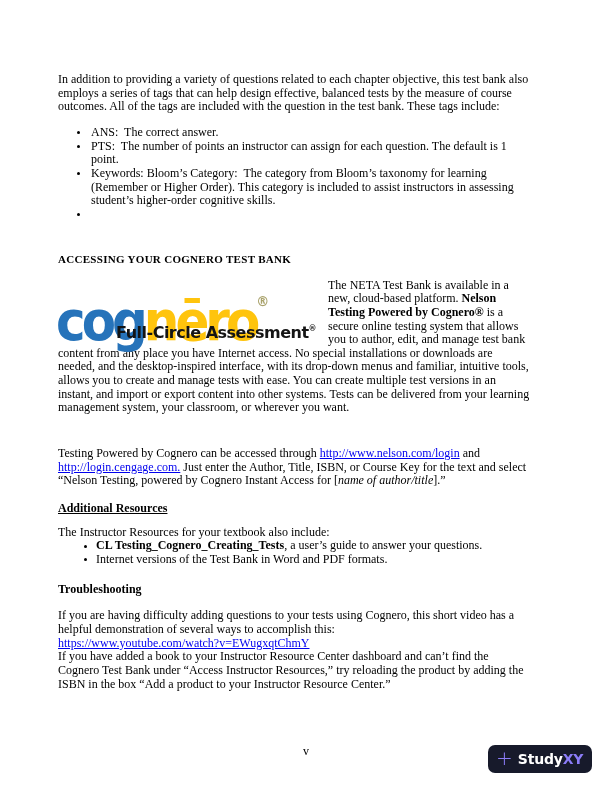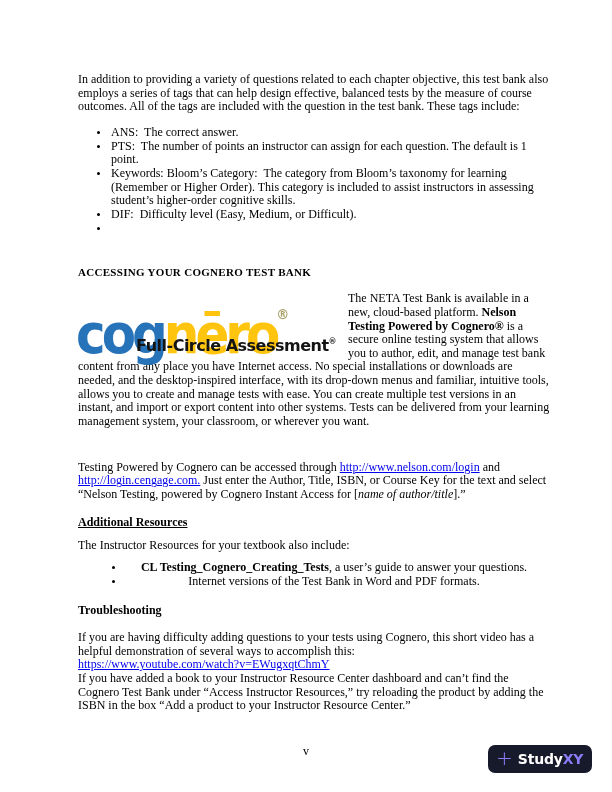--- a/index.html
+++ b/index.html
@@ -2,21 +2,21 @@
 <html><head>
 <meta charset="utf-8">
 <style>
   html,body { margin:0; padding:0; }
   body {
     width:612px; height:792px; position:relative; overflow:hidden;
     background:#FFFFFF; color:#000000;
     font-family:"Liberation Serif", serif;
   }
   .content {
-    position:absolute; left:78px; top:73px; width:474px;
+    position:absolute; left:58px; top:73px; width:474px;
     font-size:12px; line-height:13.65px;
   }
   .para { margin:0; }
   .bold { font-weight:bold; }
   .italic { font-style:italic; }
   a.doc-link { color:#0000EE; text-decoration:underline; cursor:pointer; }
 
   
   .tag-list { margin:12px; padding:0; list-style:none; }
   .tag-list .li { position:relative; padding-left:21px; min-height:13.65px; }
@@ -48,21 +48,21 @@
     font-size:16px; line-height:16px; letter-spacing:-0.5px; color:#141414; white-space:nowrap;text-align:right;
   }
   .tagline-reg { font-size:8px; vertical-align:7px; letter-spacing:0; }
   .clear { clear:both; }
 
   .para-access { margin-top:32px; }
   .add-res-heading { margin-top:14px; font-weight:bold; text-decoration:underline; }
   .instr-para { margin-top:10px; }
 
   
-  .sub-list { margin:8px; padding:0; list-style:none;text-align:center; }
+  .sub-list { margin:0; padding:0; list-style:none; }
   .sub-list .li2 { position:relative; padding-left:38px; min-height:13.65px; }
   .sub-list .li2::before {
     content:""; position:absolute; left:26px; top:5.2px;
     width:3.2px; height:3.2px; border-radius:50%; background:#000;
   }
 
   .trouble-heading { margin-top:16px; font-weight:bold; }
   .trouble-para { margin-top:13px; }
 
   .footer-page {
@@ -88,21 +88,20 @@
 <body>
 
 <div class="content">
 
   <p class="para">In addition to providing a variety of questions related to each chapter objective, this test bank also employs a series of tags that can help design effective, balanced tests by the measure of course outcomes. All of the tags are included with the question in the test bank. These tags include:</p>
 
   <ul class="tag-list">
     <li class="li">ANS:&nbsp; The correct answer.</li>
     <li class="li">PTS:&nbsp; The number of points an instructor can assign for each question. The default is 1 point.</li>
     <li class="li">Keywords: Bloom’s Category:&nbsp; The category from Bloom’s taxonomy for learning (Remember or Higher Order). This category is included to assist instructors in assessing student’s higher-order cognitive skills.</li>
-    <li class="li">DIF:&nbsp; Difficulty level (Easy, Medium, or Difficult).</li>
     <li class="li"></li>
   </ul>
 
   <div class="section-heading">ACCESSING YOUR COGNERO TEST BANK</div>
 
   <div class="cognero-section">
     <div class="logo-float">
       <div class="logo-word"><span class="logo-cog">cog</span><span class="logo-nero">nēro</span><span class="logo-reg">®</span></div>
       <div class="logo-tagline"><span>Full-Circle Assessment</span><span class="tagline-reg">®</span></div>
     </div>

